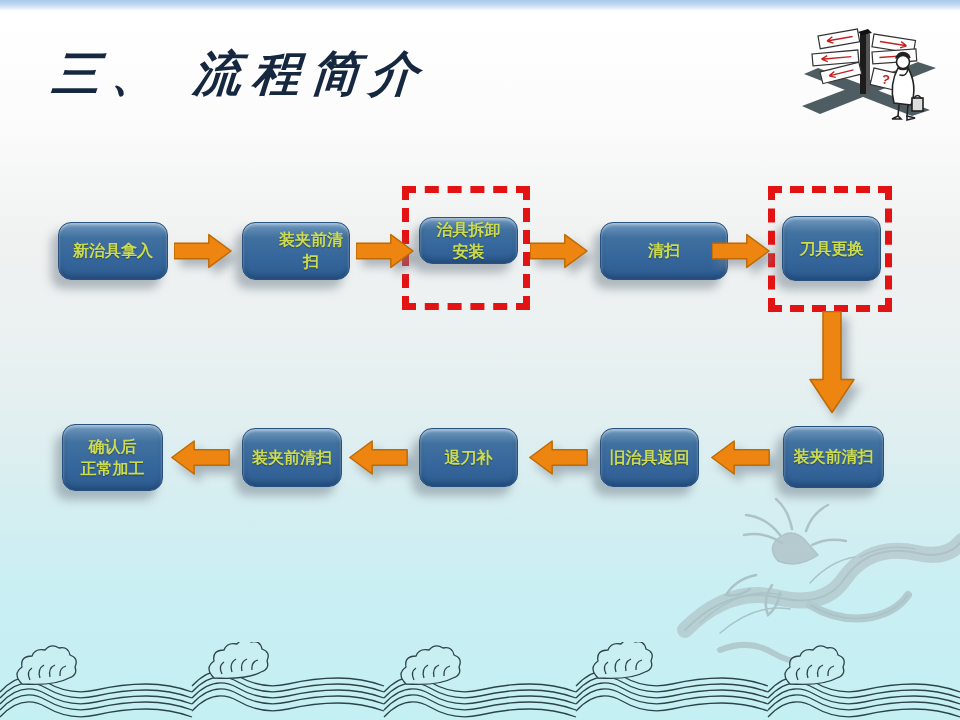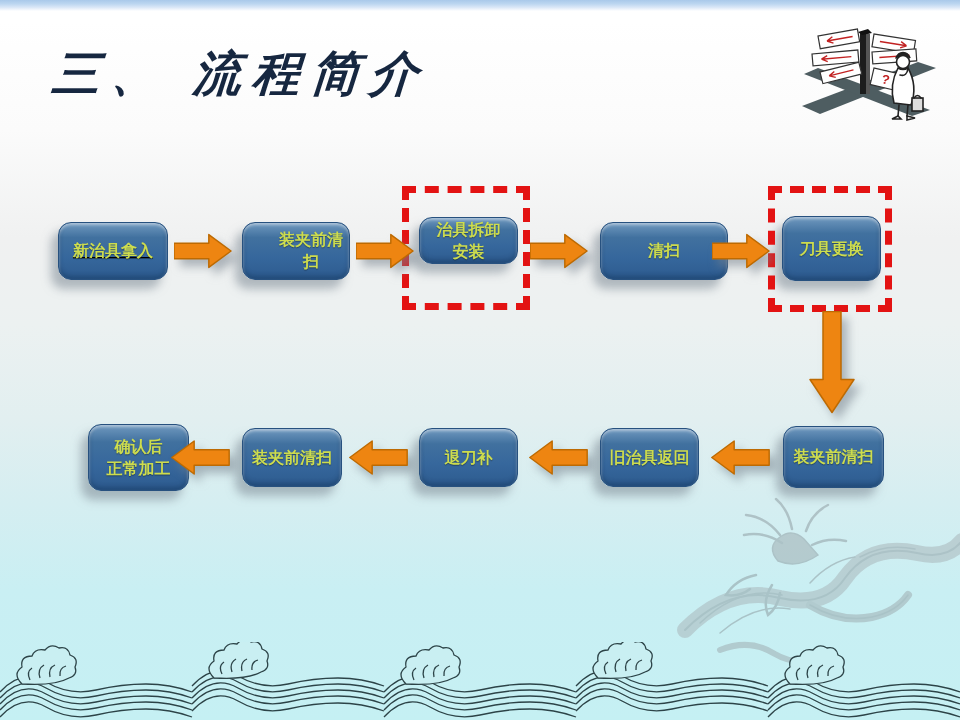--- a/index.html
+++ b/index.html
@@ -91,21 +91,21 @@
         <path d="M98,46 q-9,17 -4,35 l17,2 q7,-19 -3,-37 q-5,3 -10,0 z"></path>
         <path d="M100,53 q7,2 8,-7" fill="none"></path>
         <path d="M99,83 l-1,11 M108,83 l-1,11" fill="none"></path>
         <path d="M98,94 l-6,3 l9,0 z M107,94 l8,2 l-8,2 z" fill="#fff"></path>
         <rect x="112" y="76" width="11" height="13" fill="#ddd"></rect>
         <path d="M114,76 q3.5,-5 7,0" fill="none"></path>
       </g>
     </svg>
   </div>
 
-  <div class="node" style="left:58px;top:222px;width:110px;height:58px;text-decoration:underline;">
+  <div class="node" style="left:58px;top:222px;width:110px;height:58px;">
     <span>新治具拿入</span>
   </div>
   <div class="node" style="left:242px;top:222px;width:108px;height:58px;padding-left:30px;">
     <span>装夹前清扫</span>
   </div>
   <div class="node" style="left:419px;top:217px;width:99px;height:47px;">
     <span>治具拆卸
 安装</span>
   </div>
   <div class="node" style="left:600px;top:222px;width:128px;height:58px;">
@@ -138,21 +138,21 @@
         <polygon points="0,10 36,10 36,1 59,18 36,35 36,26 0,26" fill="#ee8511" stroke="#bd6a02" stroke-width="1.5" stroke-linejoin="round"></polygon>
       </svg>
   </div>
 
   <div class="arrow" style="left:809px;top:311px;width:46px;height:103px;">
     <svg viewBox="0 0 46 102">
         <polygon points="14,0 32,0 32,68 45,68 23,101 1,68 14,68" fill="#ee8511" stroke="#bd6a02" stroke-width="1.5" stroke-linejoin="round"></polygon>
       </svg>
   </div>
 
-  <div class="node" style="left:62px;top:424px;width:101px;height:67px;margin-left:26px;">
+  <div class="node" style="left:62px;top:424px;width:101px;height:67px;">
     <span>确认后
 正常加工</span>
   </div>
   <div class="node" style="left:242px;top:428px;width:100px;height:59px;">
     <span>装夹前清扫</span>
   </div>
   <div class="node" style="left:419px;top:428px;width:99px;height:59px;">
     <span>退刀补</span>
   </div>
   <div class="node" style="left:600px;top:428px;width:99px;height:59px;">

